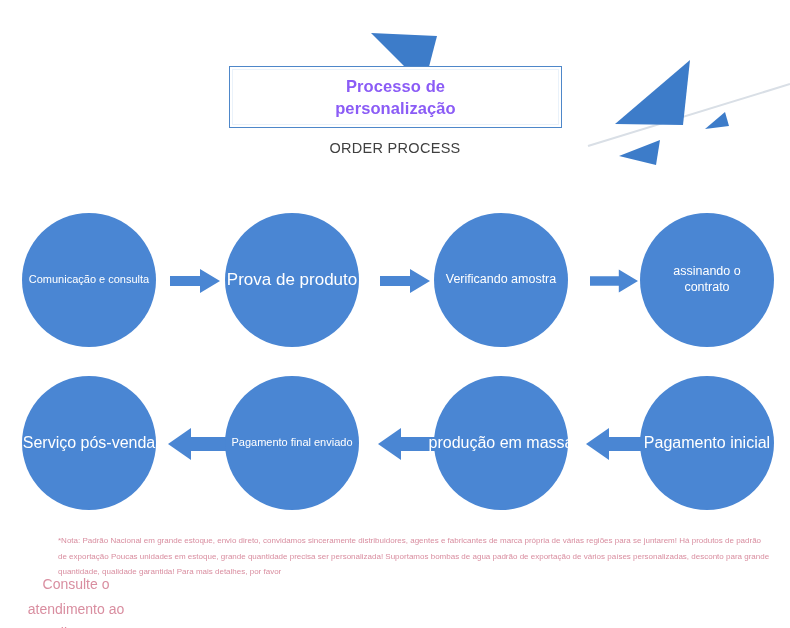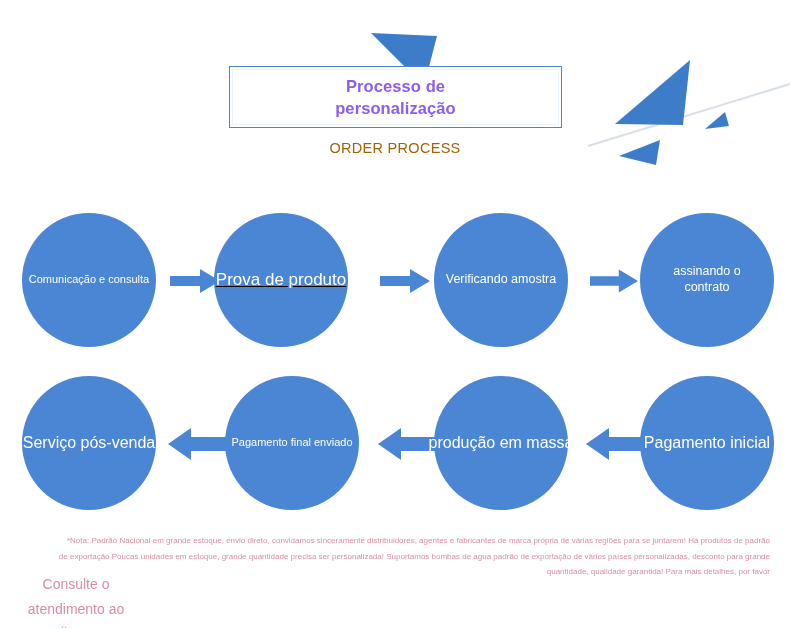--- a/index.html
+++ b/index.html
@@ -62,21 +62,21 @@
     text-align: center;
     letter-spacing: .1px;
     z-index: 2;
   }
   .subtitle-text {
     position: absolute;
     left: 0;
     top: 140px;
     width: 790px;
     text-align: center;
-    color: #a16207;
+    color: #404040;
     font-size: 14.5px;
     letter-spacing: .3px;
   }
 
   
   .row {
     position: absolute;
     left: 0;
     width: 704px;
     height: 136px;
@@ -117,21 +117,21 @@
 
   
   .note-main {
     position: absolute;
     left: 58px;
     top: 533px;
     width: 712px;
     color: #d98ea0;
     font-size: 8px;
     line-height: 1.95;
-    text-align: right;
+    text-align: left;
   }
   .note-side {
     position: absolute;
     left: 22px;
     top: 572px;
     width: 108px;
     color: #d98ea0;
     font-size: 14px;
     line-height: 1.75;
     text-align: center;
@@ -163,21 +163,21 @@
   <div class="row row-top">
 
     <div class="node" style="left:22px;">
       <span class="node-label sz-sm">Comunicação e consulta</span>
     </div>
 
     <svg class="arrow" style="left:170px; top:56px;" width="50" height="24" viewBox="0 0 50 24">
       <polygon points="0,7 30,7 30,0 50,12 30,24 30,17 0,17" fill="#4a86d3"></polygon>
     </svg>
 
-    <div class="node" style="left:214px;text-decoration:underline;">
+    <div class="node" style="left:225px;">
       <span class="node-label sz-lg">Prova de produto</span>
     </div>
 
     <svg class="arrow" style="left:380px; top:56px;" width="50" height="24" viewBox="0 0 50 24">
       <polygon points="0,7 30,7 30,0 50,12 30,24 30,17 0,17" fill="#4a86d3"></polygon>
     </svg>
 
     <div class="node" style="left:434px;">
       <span class="node-label sz-md">Verificando amostra</span>
     </div>

